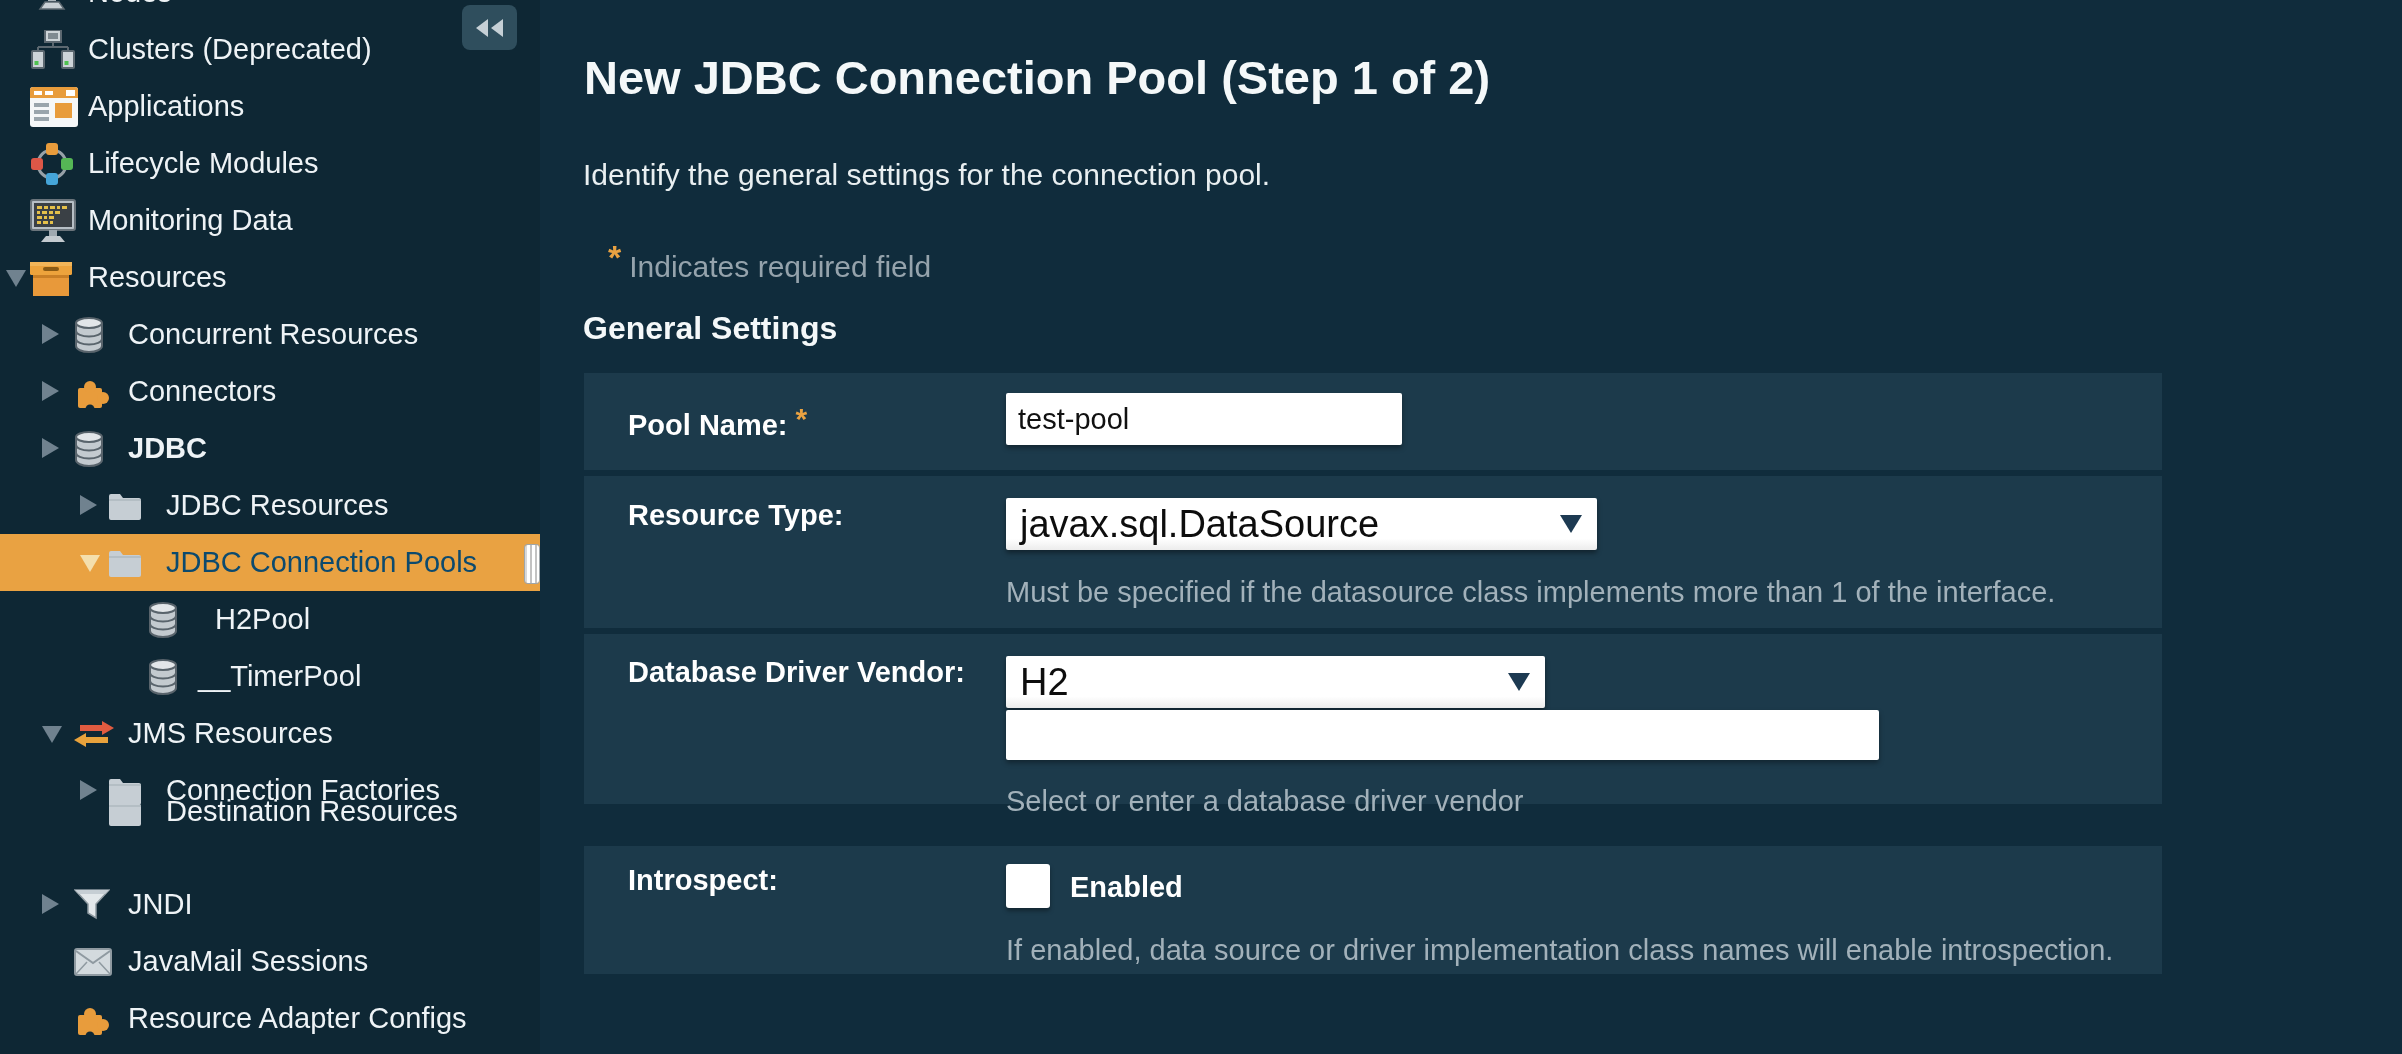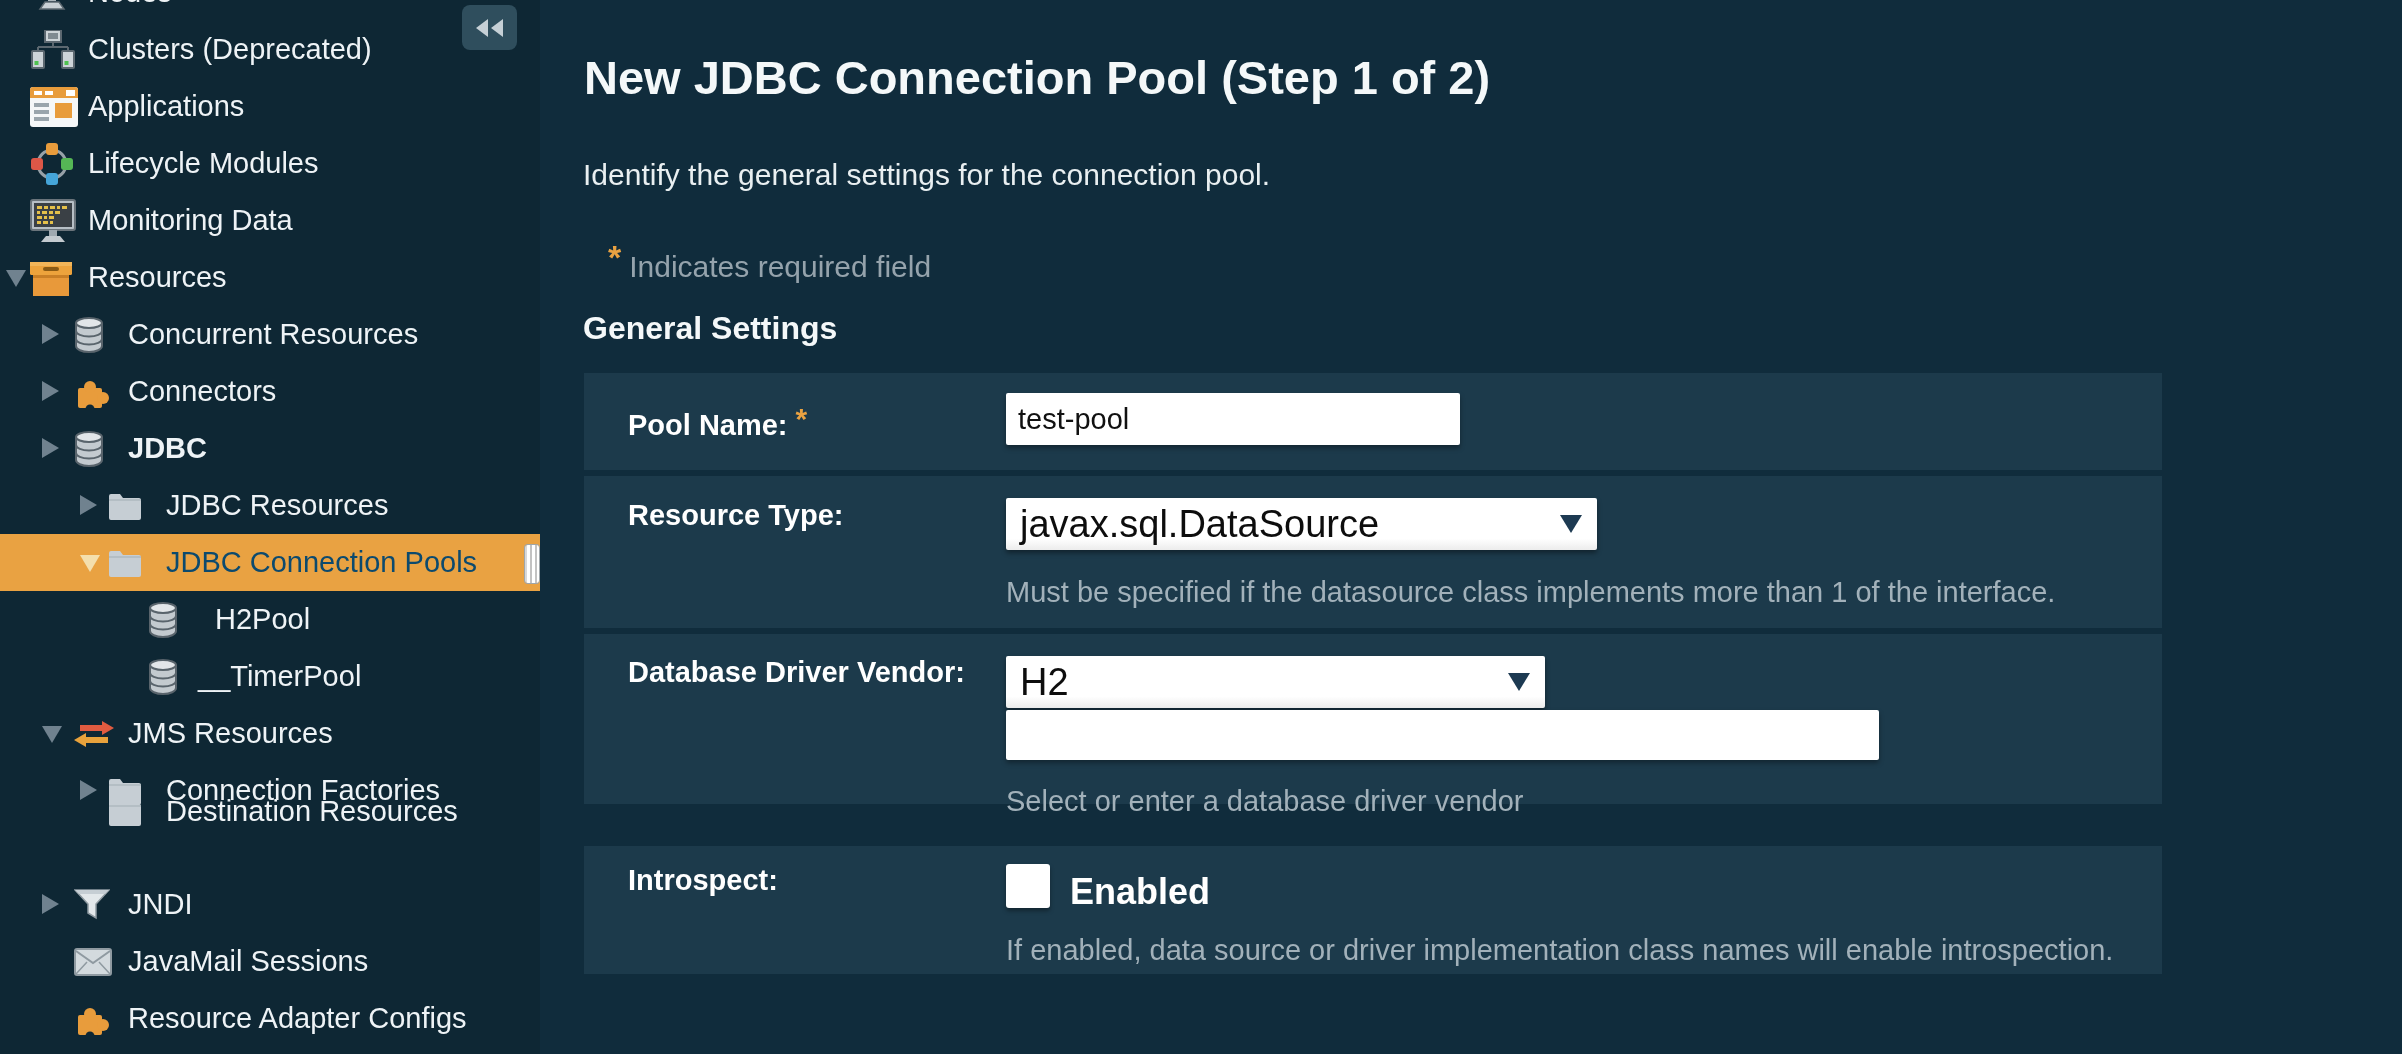--- a/index.html
+++ b/index.html
@@ -50,21 +50,21 @@
           font-family:"Liberation Sans","DejaVu Sans",sans-serif;font-size:29px;color:#111;
           padding:0 12px;outline:none;}
   .select{position:absolute;height:52px;box-sizing:border-box;border-radius:2px;cursor:pointer;
           background:linear-gradient(#ffffff 78%,#ececec);box-shadow:0 3px 5px rgba(0,0,0,.4);}
   .select .val{position:absolute;left:14px;top:0;line-height:52px;font-size:38px;color:#0d0d0d;white-space:nowrap;}
   .select .caret{position:absolute;right:15px;top:17px;width:0;height:0;
                  border-left:11px solid transparent;border-right:11px solid transparent;
                  border-top:18px solid #1d3a52;}
   .checkbox{position:absolute;width:44px;height:44px;background:#ffffff;border-radius:3px;
             box-shadow:0 3px 4px rgba(0,0,0,.35);cursor:pointer;}
-  .cb-label{position:absolute;font-size:36px;font-weight:bold;color:#ffffff;white-space:nowrap;}
+  .cb-label{position:absolute;font-size:29px;font-weight:bold;color:#ffffff;white-space:nowrap;}
 </style>
 </head>
 <body>
 
 <div id="app">
 
   <aside id="sidebar">
 
   <div class="trow" style="top: -36px;">
         <span class="ticon" style="left: 30px;"><svg width="44" height="40" viewBox="0 0 44 40">
@@ -272,21 +272,21 @@
   <main id="content">
     <div id="page-title">New JDBC Connection Pool (Step 1 of 2)</div>
     <div id="page-subtitle">Identify the general settings for the connection pool.</div>
     <div id="required-note">
       <span class="star">*</span><span class="txt">Indicates required field</span>
     </div>
     <div id="section-heading">General Settings</div>
 
     <div class="panel" style="top:373px;height:97px;">
       <label class="flabel" style="top:29px;"><span>Pool Name:</span><span class="star">*</span></label>
-      <input class="tinput" style="left: 422px; top: 20px; width: 454px;" value="test-pool">
+      <input class="tinput" style="left: 422px; top: 20px; width: 396px;" value="test-pool">
     </div>
 
     <div class="panel" style="top:476px;height:152px;">
       <label class="flabel" style="top:23px;">Resource Type:</label>
       <div class="select" style="left:422px;top:22px;width:591px;">
         <span class="val">javax.sql.DataSource</span>
         <span class="caret"></span>
       </div>
       <div class="fhelp" style="top:100px;">Must be specified if the datasource class implements more than 1 of the interface.</div>
     </div>

